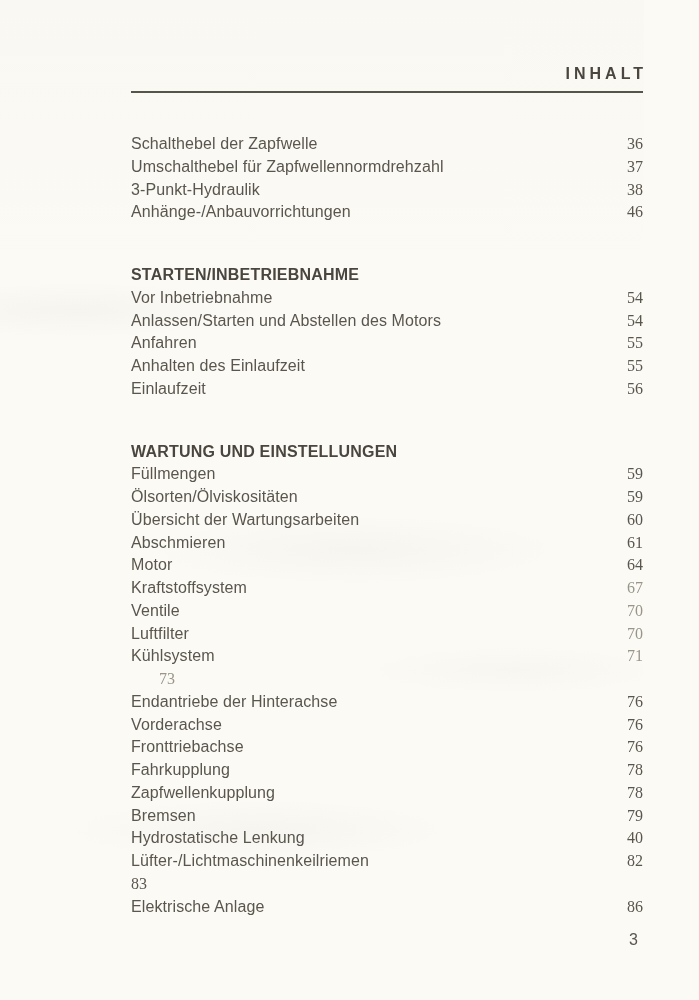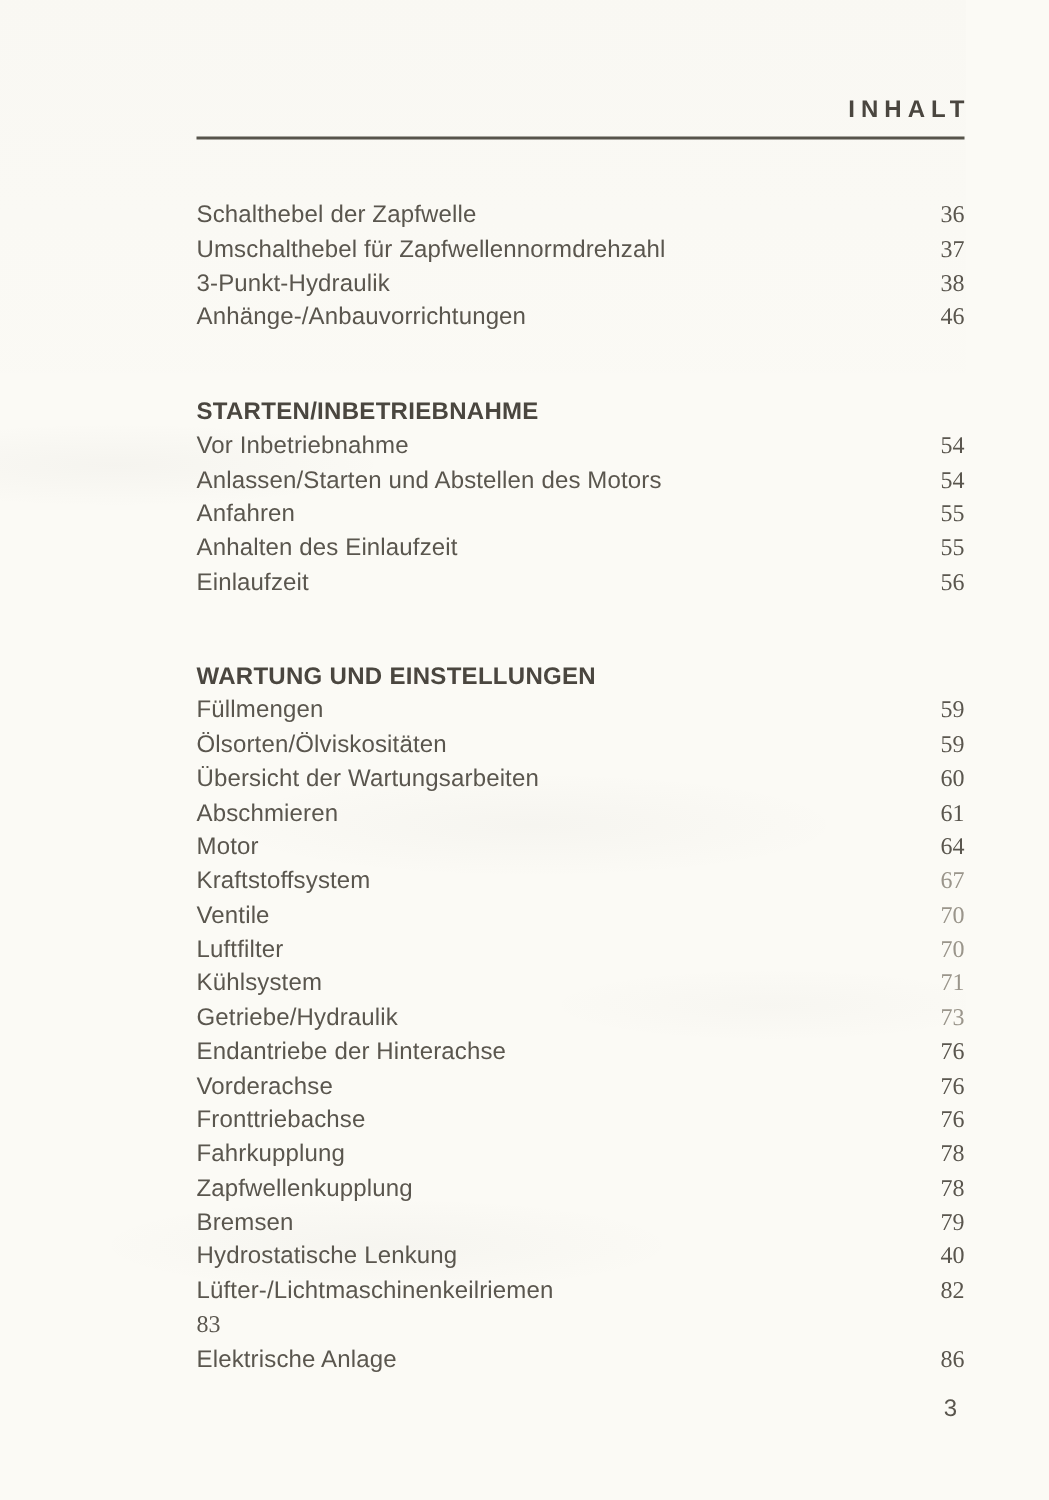--- a/index.html
+++ b/index.html
@@ -183,21 +183,20 @@
           </div>
           <div class="toc-row">
             <span class="toc-label">Luftfilter</span>
             <span class="toc-page dim">70</span>
           </div>
           <div class="toc-row">
             <span class="toc-label">Kühlsystem</span>
             <span class="toc-page dim">71</span>
           </div>
           <div class="toc-row">
-            <span class="toc-label">Getriebe/Hydraulik</span>
             <span class="toc-page dim">73</span>
           </div>
           <div class="toc-row">
             <span class="toc-label">Endantriebe der Hinterachse</span>
             <span class="toc-page">76</span>
           </div>
           <div class="toc-row">
             <span class="toc-label">Vorderachse</span>
             <span class="toc-page">76</span>
           </div>

